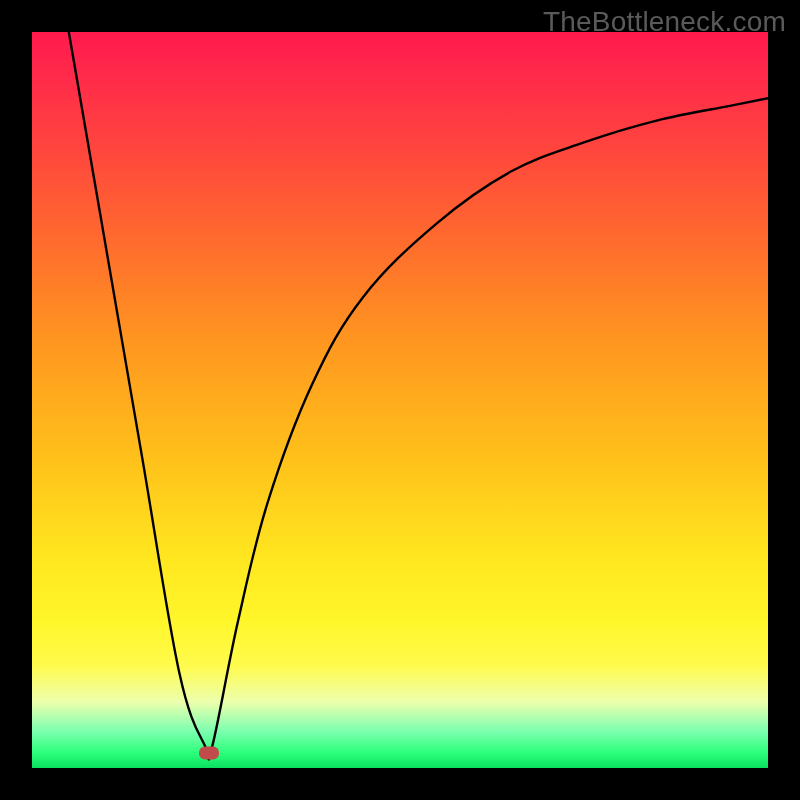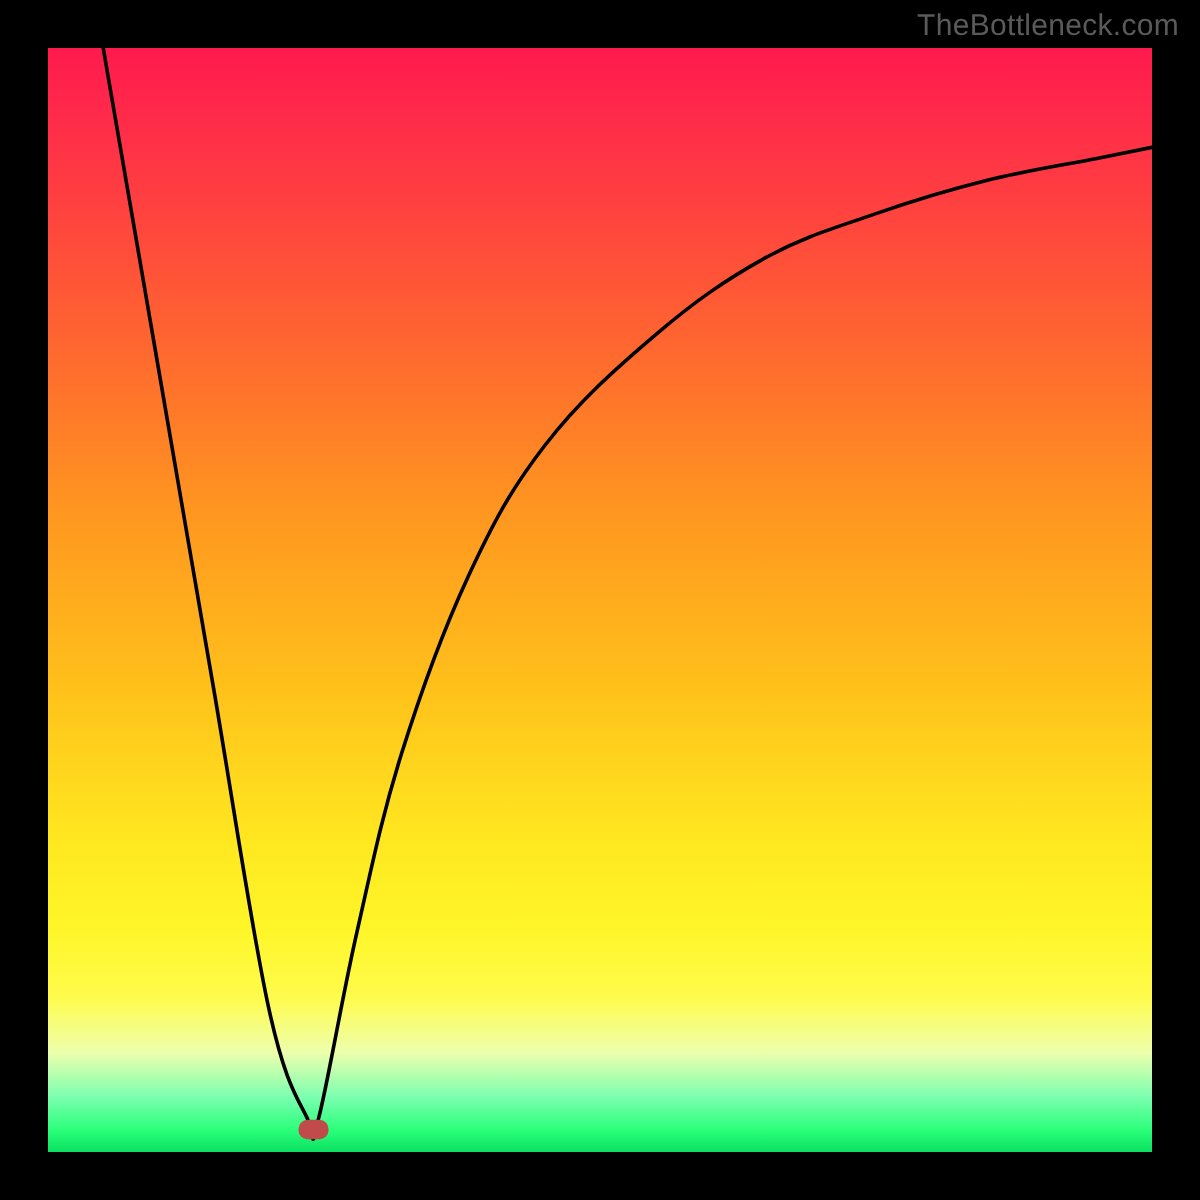--- a/index.html
+++ b/index.html
@@ -59,21 +59,21 @@
     position: absolute;
     inset: 0;
     width: 100%;
     height: 100%;
   }
   .watermark {
     position: absolute;
     top: 6px;
     right: 14px;
     color: #5a5a5a;
-    font-size: 20px;
+    font-size: 28px;
     font-weight: 500;
     letter-spacing: 0.2px;
     user-select: none;
   }
 </style>
 </head>
 <body>
 
 <div class="frame">
   <div class="watermark">TheBottleneck.com</div>

